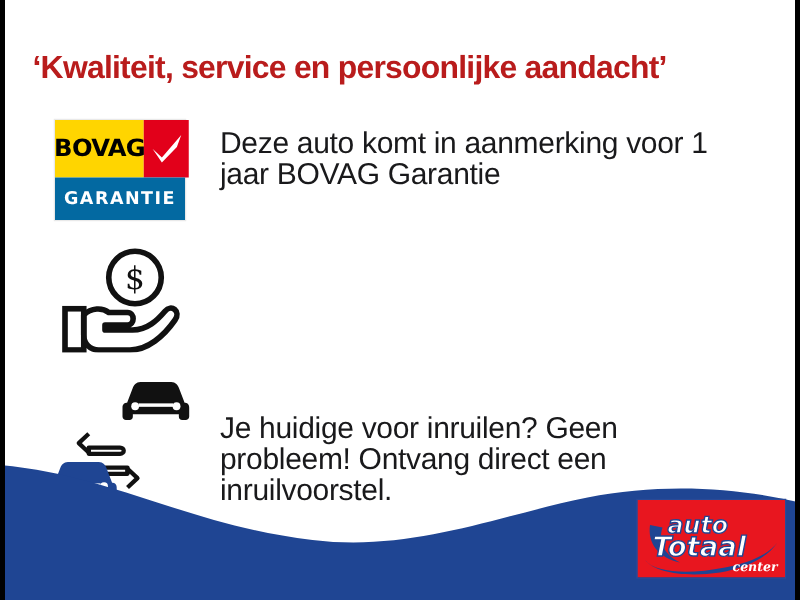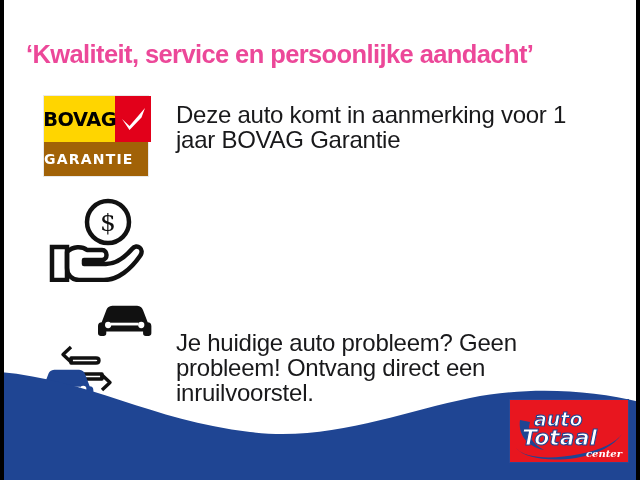--- a/index.html
+++ b/index.html
@@ -34,21 +34,21 @@
 
   
   .headline {
     position: absolute;
     left: 26px;
     top: 40px;
     width: 600px;
     font-size: 25.5px;
     font-weight: bold;
     letter-spacing: -0.6px;
-    color: #ec4899;
+    color: #b91c1c;
     white-space: nowrap;
   }
 
   
   .feature {
     position: absolute;
     display: flex;
     align-items: flex-start;
   }
   .feature .icon-slot {
@@ -102,24 +102,24 @@
   }
   .bovag-red {
     flex: 0 0 36px;
     background: #E2001A;
     display: flex;
     align-items: center;
     justify-content: center;
   }
   .bovag-bottom {
     flex: 1 1 auto;
-    background: #a16207;
-    display: flex;
-    align-items: center;
-    justify-content: flex-start;
+    background: #0369a1;
+    display: flex;
+    align-items: center;
+    justify-content: center;
   }
   .bovag-sub {
     font-family: "DejaVu Sans", sans-serif;
     font-size: 14px;
     font-weight: bold;
     color: #ffffff;
     letter-spacing: 1.2px;
   }
 
   
@@ -212,21 +212,21 @@
           <path d="M4 22 L9 9 C10.5 5 13 4 17 4 L41 4 C45 4 47.5 5 49 9 L54 22
                    C56 22 58 23 58 26 L58 34 C58 36 56.5 37 55 37 L52 37
                    C50 37 49 36 49 34 L49 32 L9 32 L9 34 C9 36 8 37 6 37 L3 37
                    C1.5 37 0 36 0 34 L0 26 C0 23 2 22 4 22 Z" fill="#1F4593"></path>
           <circle cx="11" cy="25" r="3.4" fill="#ffffff"></circle>
           <circle cx="47" cy="25" r="3.4" fill="#ffffff"></circle>
           <rect x="14" y="22.5" width="30" height="3" fill="#ffffff"></rect>
         </g>
       </svg>
     </div>
-    <div class="copy">Je huidige auto probleem? Geen probleem! Ontvang direct een inruilvoorstel.</div>
+    <div class="copy">Je huidige voor inruilen? Geen probleem! Ontvang direct een inruilvoorstel.</div>
   </div>
 
   <svg class="wave" viewBox="0 0 640 130" preserveAspectRatio="none">
     <path d="M0 22 C90 30 150 70 250 82 C330 92 400 62 470 48 C530 36 590 40 640 52 L640 130 L0 130 Z" fill="#1F4593"></path>
   </svg>
 
   <svg class="brand-logo" viewBox="0 0 118 62">
     <rect x="0" y="0" width="118" height="62" fill="#E8161F"></rect>
 
     <path d="M6 48 C14 58 40 60 70 54 C92 50 106 42 112 34

